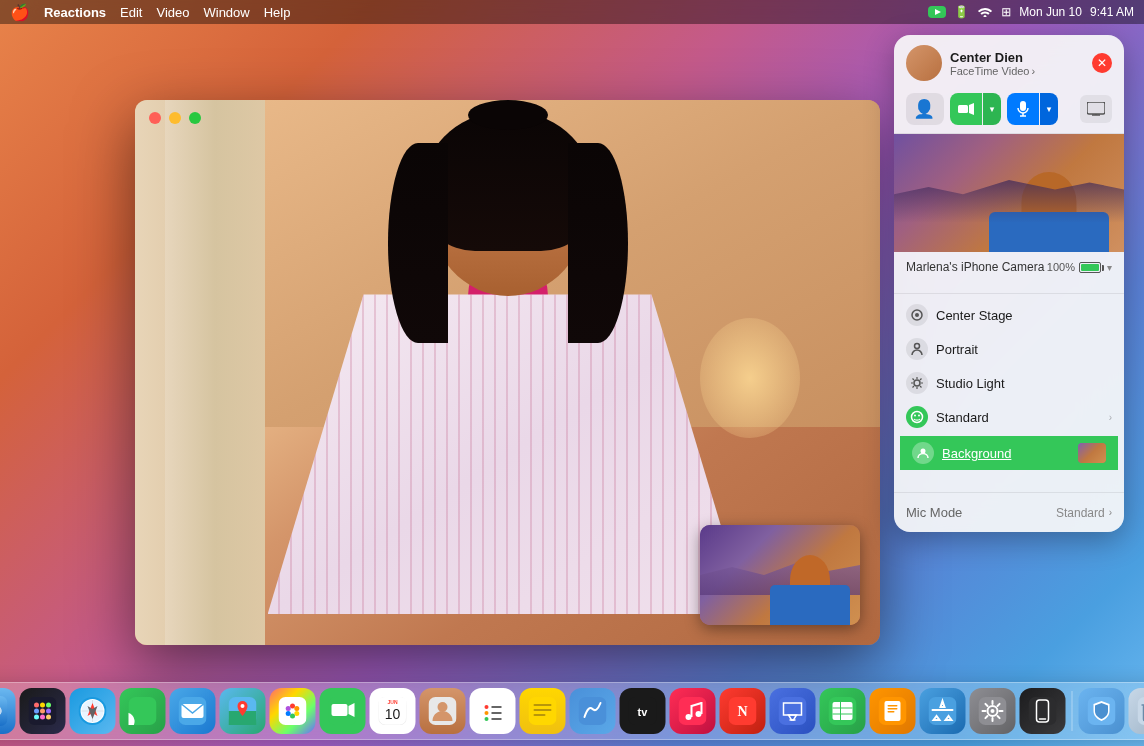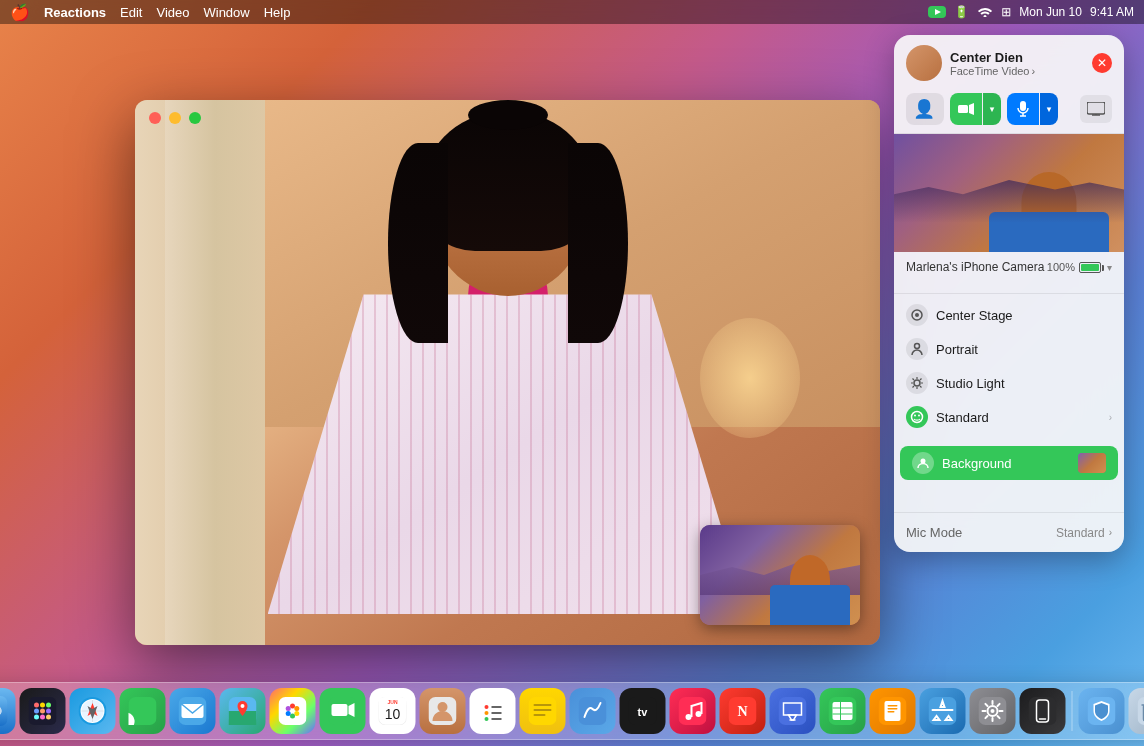--- a/index.html
+++ b/index.html
@@ -256,22 +256,23 @@
       align-items: center;
       padding: 6px 12px;
       gap: 8px;
       cursor: pointer;
       font-size: 13px;
       color: #1a1a1a;
     }
     .menu-item.active {
       background: #34c759;
       color: white;
-      margin: 12px 6px;
-      border-radius: 8px;
+      margin: 2px 6px;
+      border-radius: 0;
+      text-decoration: underline;
     }
     .menu-item-icon {
       width: 22px; height: 22px;
       border-radius: 50%;
       display: flex; align-items: center; justify-content: center;
       font-size: 13px;
       background: rgba(0,0,0,0.08);
       flex-shrink: 0;
     }
     .menu-item-icon-green { background: #34c759; color: white; }

